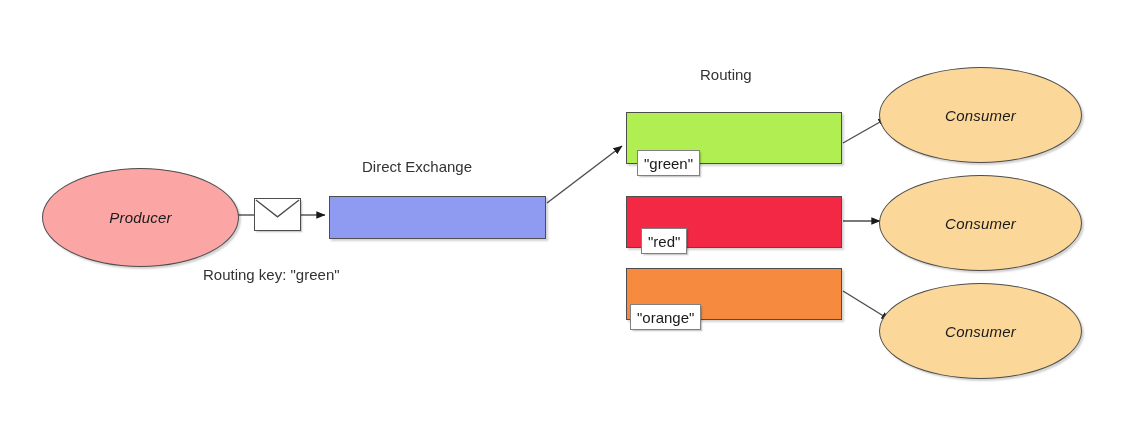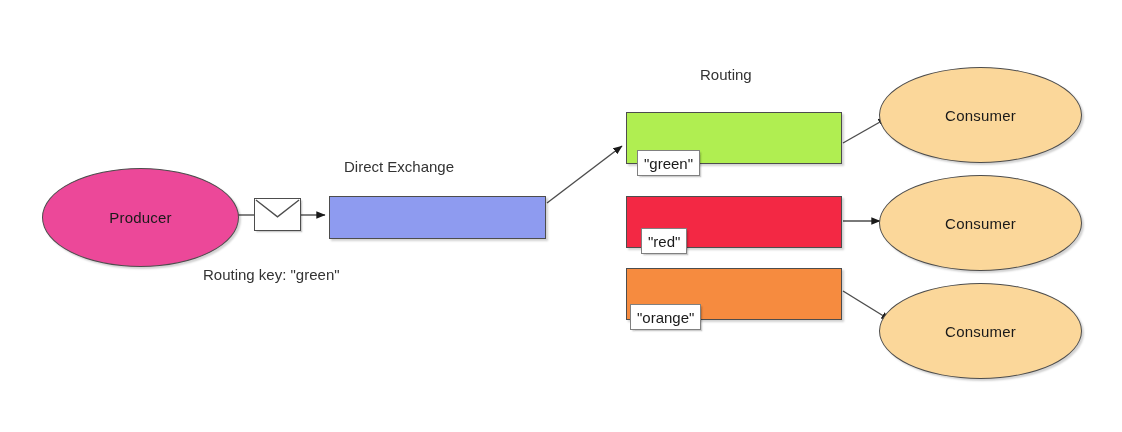--- a/index.html
+++ b/index.html
@@ -25,31 +25,32 @@
     box-sizing: border-box;
   }
   
   .ellipse {
     border-radius: 50%;
     border: 1.4px solid #4d4d4d;
     display: flex;
     align-items: center;
     justify-content: center;
     box-shadow: 2px 2px 2px rgba(0,0,0,0.18);
+    font-style: italic;
   }
   .ellipse .node-label {
     font-size: 15px;
     color: #1a1a1a;
     letter-spacing: 0.2px;
     white-space: nowrap;
   }
   #producer {
     left: 42px; top: 168px;
     width: 197px; height: 99px;
-    background: #ec4899;
+    background: #fca5a5;
   }
   .consumer {
     width: 203px; height: 96px;
     background: #fbd79a;
   }
   #consumer-1 { left: 879px; top: 67px; }
   #consumer-2 { left: 879px; top: 175px; }
   #consumer-3 { left: 879px; top: 283px; }
 
   
@@ -99,21 +100,21 @@
   }
   #envelope svg { display: block; width: 100%; height: 100%; }
 
   
   .caption {
     position: absolute;
     font-size: 15px;
     color: #333333;
     white-space: nowrap;
   }
-  #label-direct-exchange { left: 344px; top: 158px; }
+  #label-direct-exchange { left: 362px; top: 158px; }
   #label-queues          { left: 700px; top: 66px; }
   #label-routing-key     { left: 203px; top: 266px; }
 </style>
 </head>
 <body>
 
 <svg id="canvas" viewBox="0 0 1122 432" xmlns="http://www.w3.org/2000/svg">
   <defs>
     <marker id="arrowhead" markerWidth="7" markerHeight="7" refX="6.2" refY="3" orient="auto" markerUnits="strokeWidth">
       <path d="M0,0.4 L6.6,3 L0,5.6 z" fill="#1a1a1a"></path>

